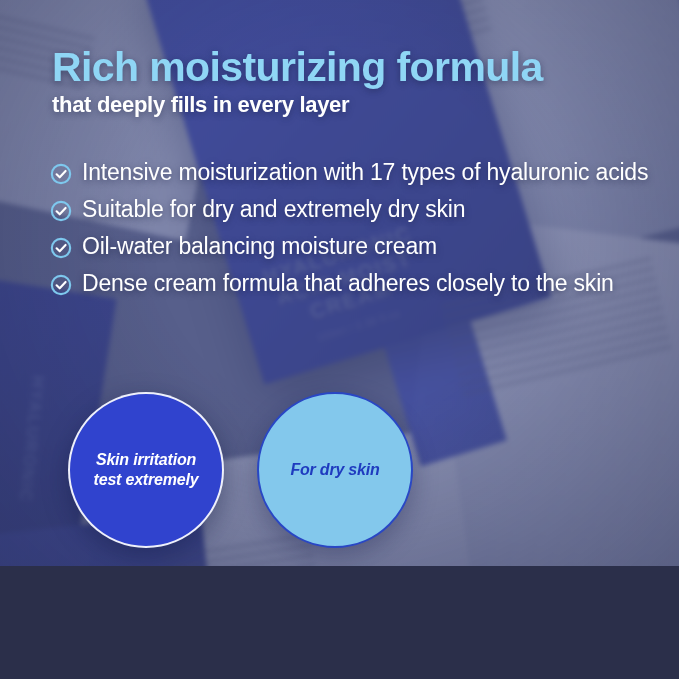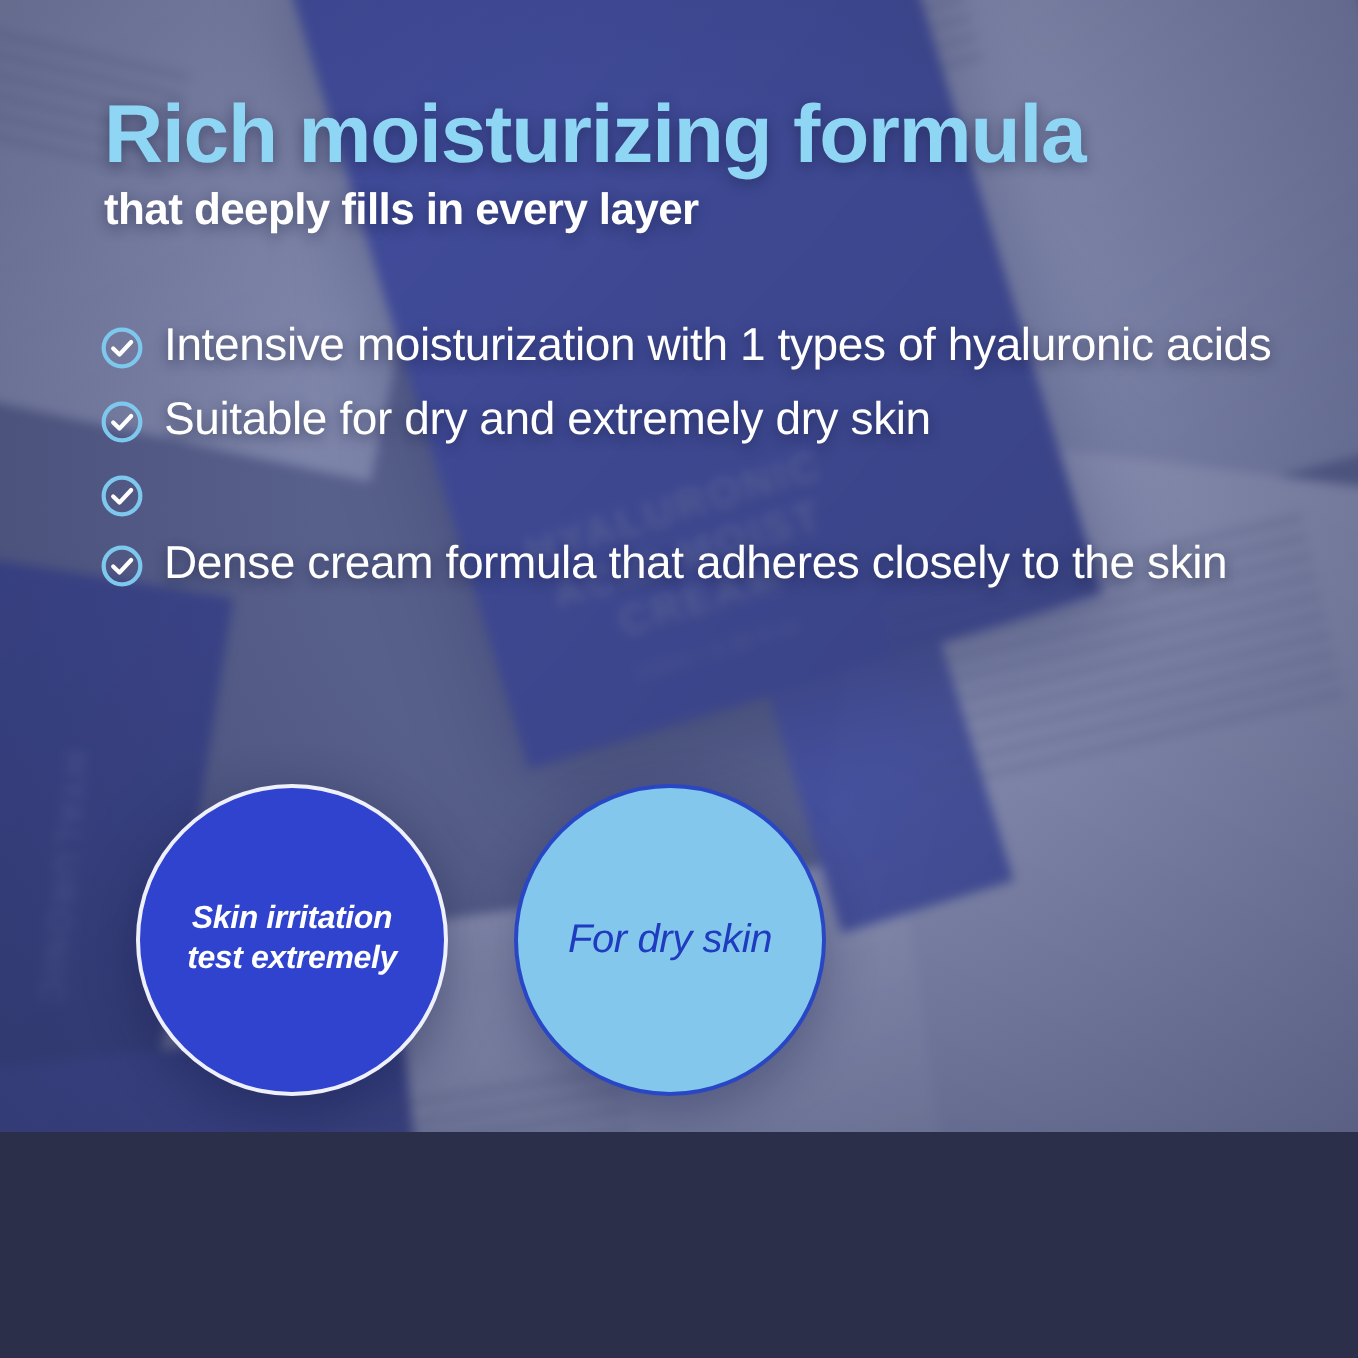--- a/index.html
+++ b/index.html
@@ -116,21 +116,21 @@
   }
   .badge-dark .btxt{
     color:#fff;font-size:16px;font-weight:700;font-style:italic;line-height:1.22;letter-spacing:-.2px;
   }
   .badge-light{
     left:257px;top:392px;width:156px;height:156px;
     background:#83c8ec;border:2px solid #2947c4;
     box-shadow:0 8px 26px rgba(16,22,66,.33);
   }
   .badge-light .btxt{
-    color:#1f3bbf;font-size:20px;font-weight:400;font-style:italic;letter-spacing:-.2px;
+    color:#1f3bbf;font-size:16px;font-weight:700;font-style:italic;letter-spacing:-.2px;
   }
 
   
   .logo{position:absolute;left:28px;top:612px;display:flex;align-items:center;gap:24px;}
   .logo .logo-text{
     color:#fff;font-family:"DejaVu Serif", serif;font-style:italic;font-weight:700;
     font-size:26px;letter-spacing:-.5px;text-shadow:0 2px 6px rgba(18,24,60,.5);
   }
   .logo .leaf-icon{margin:0 1px 6px -3px;}
 </style>
@@ -220,40 +220,41 @@
 
     <div class="bullets">
 
       <div class="bullet">
         <span class="check-icon">
           <svg viewBox="0 0 24 24" width="22" height="22">
             <circle cx="12" cy="12" r="10" fill="none" stroke="#7EC8EE" stroke-width="2.3"></circle>
             <path d="M7.2 12.3 L10.6 15.6 L17 8.7" fill="none" stroke="#FFFFFF" stroke-width="2.3" stroke-linecap="round" stroke-linejoin="round"></path>
           </svg>
         </span>
-        <span class="btext">Intensive moisturization with 1 types of hyaluronic acids</span>
+        <span class="btext">Intensive moisturization with 17 types of hyaluronic acids</span>
       </div>
 
       <div class="bullet">
         <span class="check-icon">
           <svg viewBox="0 0 24 24" width="22" height="22">
             <circle cx="12" cy="12" r="10" fill="none" stroke="#7EC8EE" stroke-width="2.3"></circle>
             <path d="M7.2 12.3 L10.6 15.6 L17 8.7" fill="none" stroke="#FFFFFF" stroke-width="2.3" stroke-linecap="round" stroke-linejoin="round"></path>
           </svg>
         </span>
         <span class="btext">Suitable for dry and extremely dry skin</span>
       </div>
 
       <div class="bullet">
         <span class="check-icon">
           <svg viewBox="0 0 24 24" width="22" height="22">
             <circle cx="12" cy="12" r="10" fill="none" stroke="#7EC8EE" stroke-width="2.3"></circle>
             <path d="M7.2 12.3 L10.6 15.6 L17 8.7" fill="none" stroke="#FFFFFF" stroke-width="2.3" stroke-linecap="round" stroke-linejoin="round"></path>
           </svg>
         </span>
+        <span class="btext">Oil-water balancing moisture cream</span>
       </div>
 
       <div class="bullet">
         <span class="check-icon">
           <svg viewBox="0 0 24 24" width="22" height="22">
             <circle cx="12" cy="12" r="10" fill="none" stroke="#7EC8EE" stroke-width="2.3"></circle>
             <path d="M7.2 12.3 L10.6 15.6 L17 8.7" fill="none" stroke="#FFFFFF" stroke-width="2.3" stroke-linecap="round" stroke-linejoin="round"></path>
           </svg>
         </span>
         <span class="btext">Dense cream formula that adheres closely to the skin</span>

